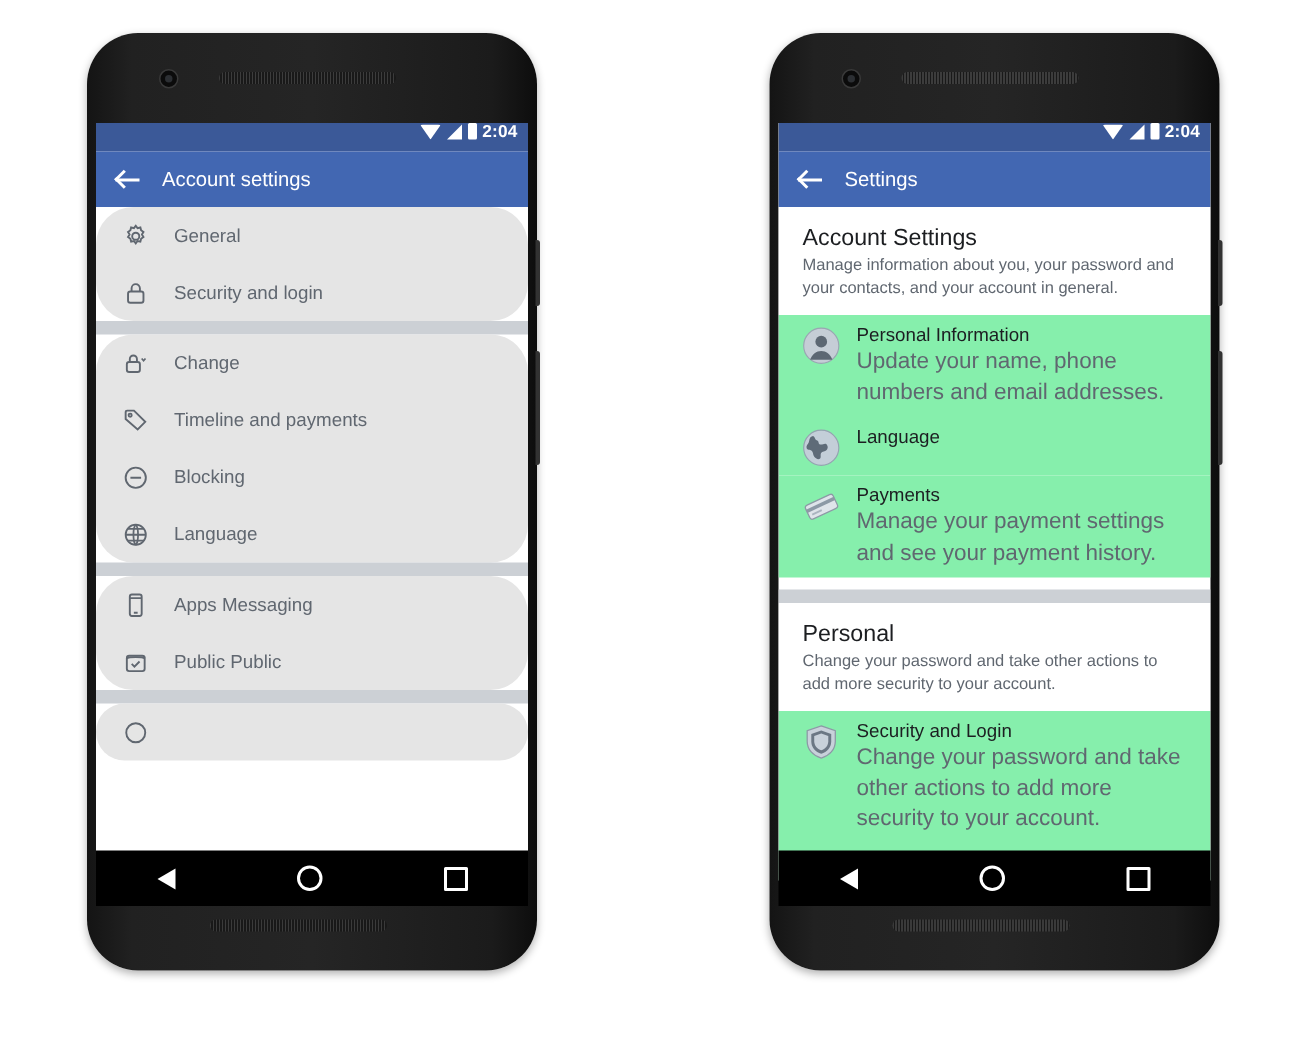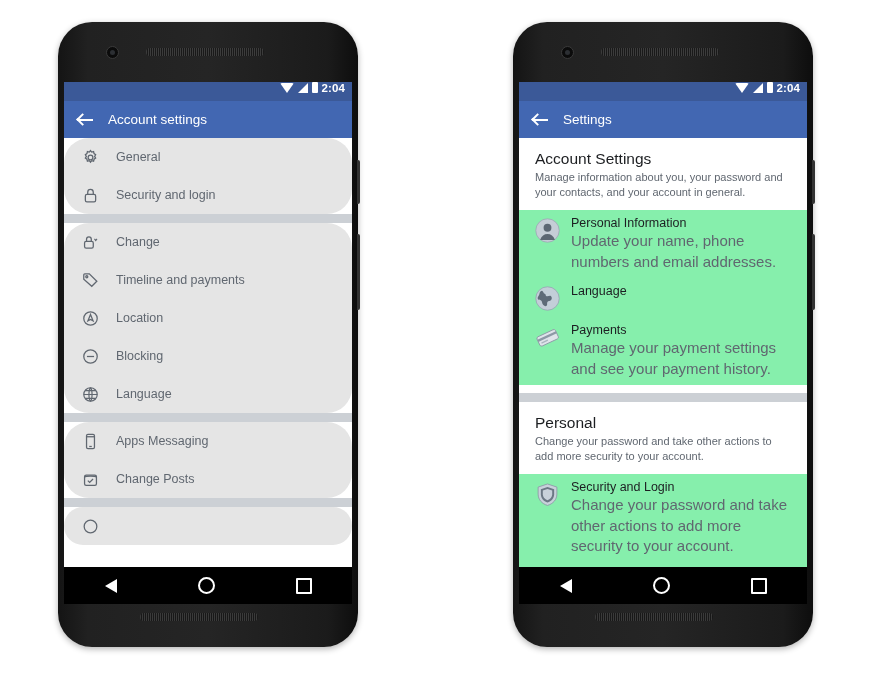--- a/index.html
+++ b/index.html
@@ -325,29 +325,20 @@
             <path d="M3.5 10.5V4.8a1.3 1.3 0 011.3-1.3h5.7L20 12.9l-6.4 6.4z"></path>
             <circle cx="7.3" cy="7.3" r="1.3"></circle>
           </svg>
         </span>
         <span class="row-label">Timeline and payments</span>
       </div>
       <div class="row">
         <span class="row-icon">
           <svg width="19" height="19" viewBox="0 0 24 24" fill="none" stroke="#606770" stroke-width="1.6">
             <circle cx="12" cy="12" r="8.5"></circle>
-            <path d="M12 7l3.2 8-3.2-1.9L8.8 15z"></path>
-          </svg>
-        </span>
-        <span class="row-label">Location</span>
-      </div>
-      <div class="row">
-        <span class="row-icon">
-          <svg width="19" height="19" viewBox="0 0 24 24" fill="none" stroke="#606770" stroke-width="1.6">
-            <circle cx="12" cy="12" r="8.5"></circle>
             <path d="M7.5 12h9"></path>
           </svg>
         </span>
         <span class="row-label">Blocking</span>
       </div>
       <div class="row">
         <span class="row-icon">
           <svg width="19" height="19" viewBox="0 0 24 24" fill="none" stroke="#606770" stroke-width="1.5">
             <circle cx="12" cy="12" r="8.5"></circle>
             <path d="M3.5 12h17M12 3.5c2.6 2.6 2.6 14.4 0 17M12 3.5c-2.6 2.6-2.6 14.4 0 17"></path>
@@ -372,21 +363,21 @@
         <span class="row-label">Apps Messaging</span>
       </div>
       <div class="row">
         <span class="row-icon">
           <svg width="19" height="19" viewBox="0 0 24 24" fill="none" stroke="#606770" stroke-width="1.6">
             <path d="M4.5 8.5a2 2 0 012-2h11a2 2 0 012 2v9a2 2 0 01-2 2h-11a2 2 0 01-2-2z"></path>
             <path d="M4.2 8.7c2.4-1.4 13.2-1.4 15.6 0"></path>
             <path d="M8.6 13.4l2.3 2.3 4.3-4.3"></path>
           </svg>
         </span>
-        <span class="row-label">Change Posts</span>
+        <span class="row-label">Public Public</span>
       </div>
     </div>
 
     <div class="divider"></div>
 
     <div class="list-group">
       <div class="row">
         <span class="row-icon">
           <svg width="19" height="19" viewBox="0 0 24 24" fill="none" stroke="#606770" stroke-width="1.6">
             <circle cx="12" cy="12" r="8"></circle>

